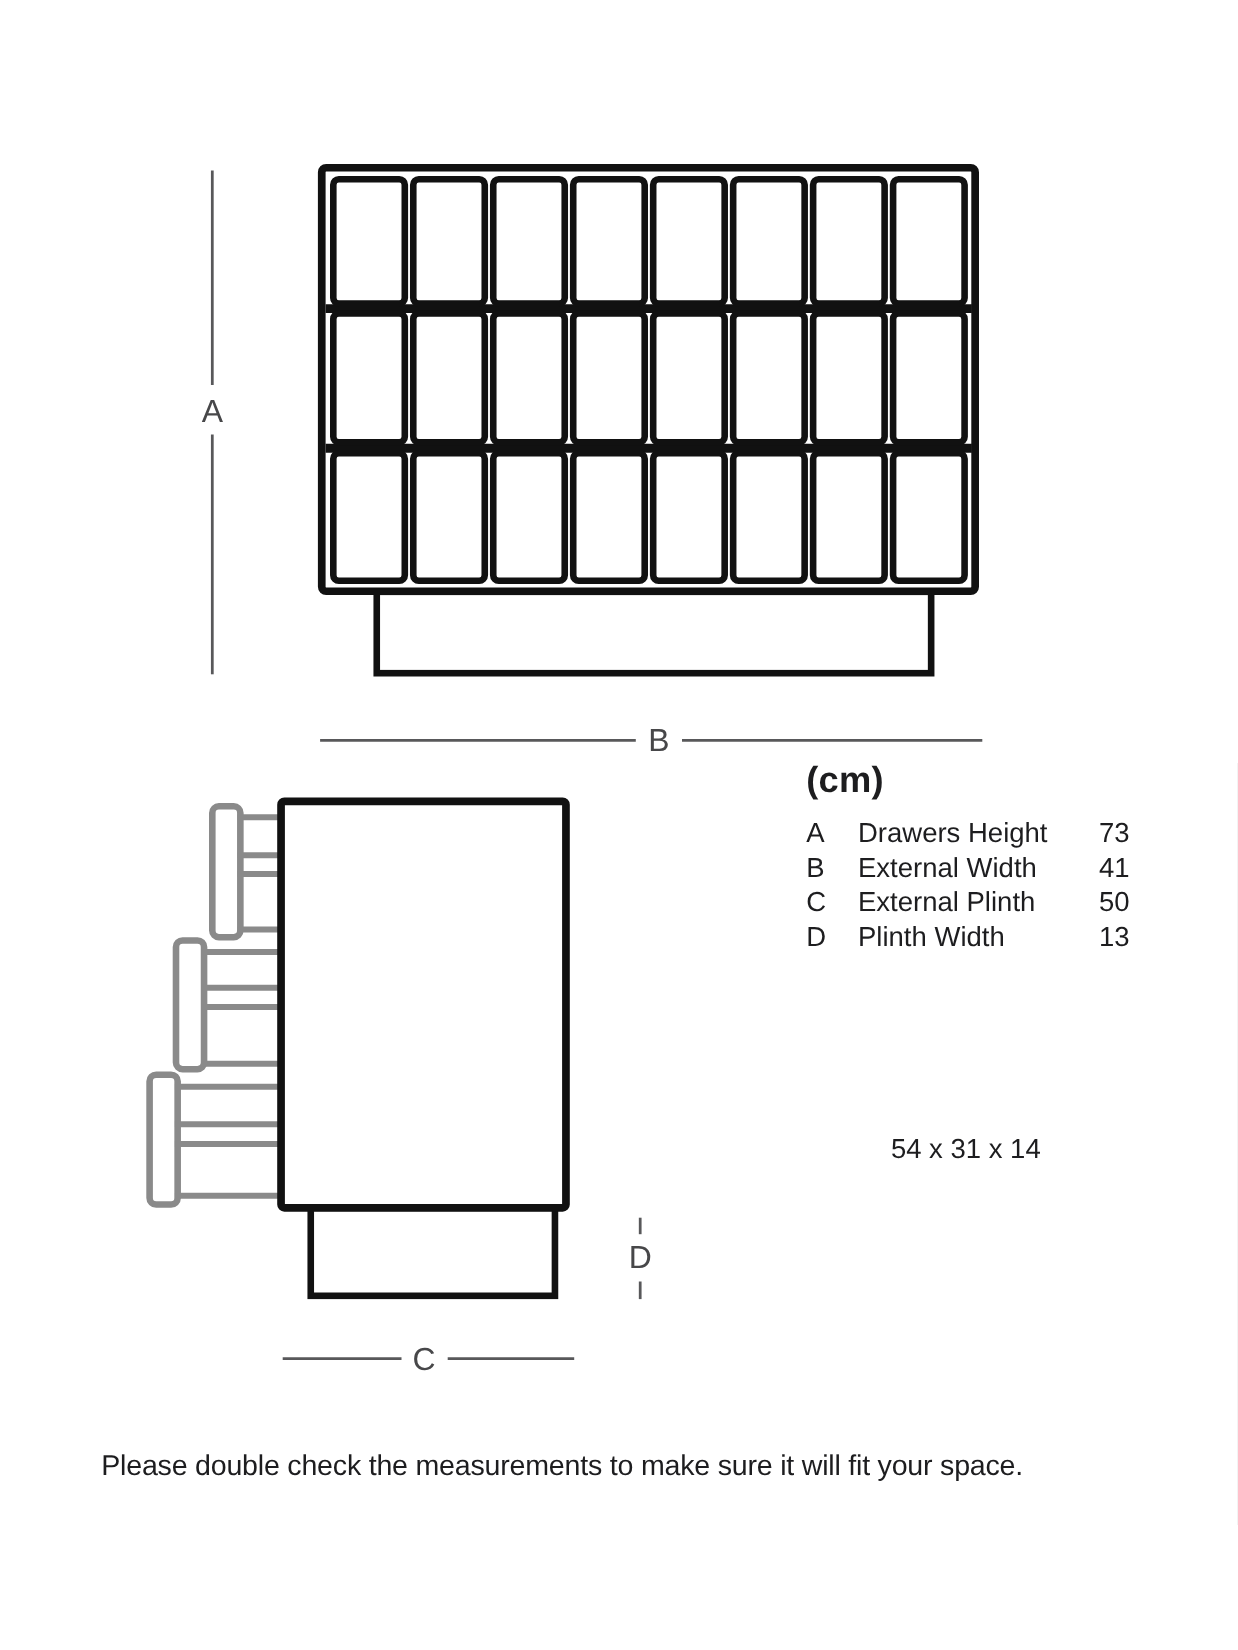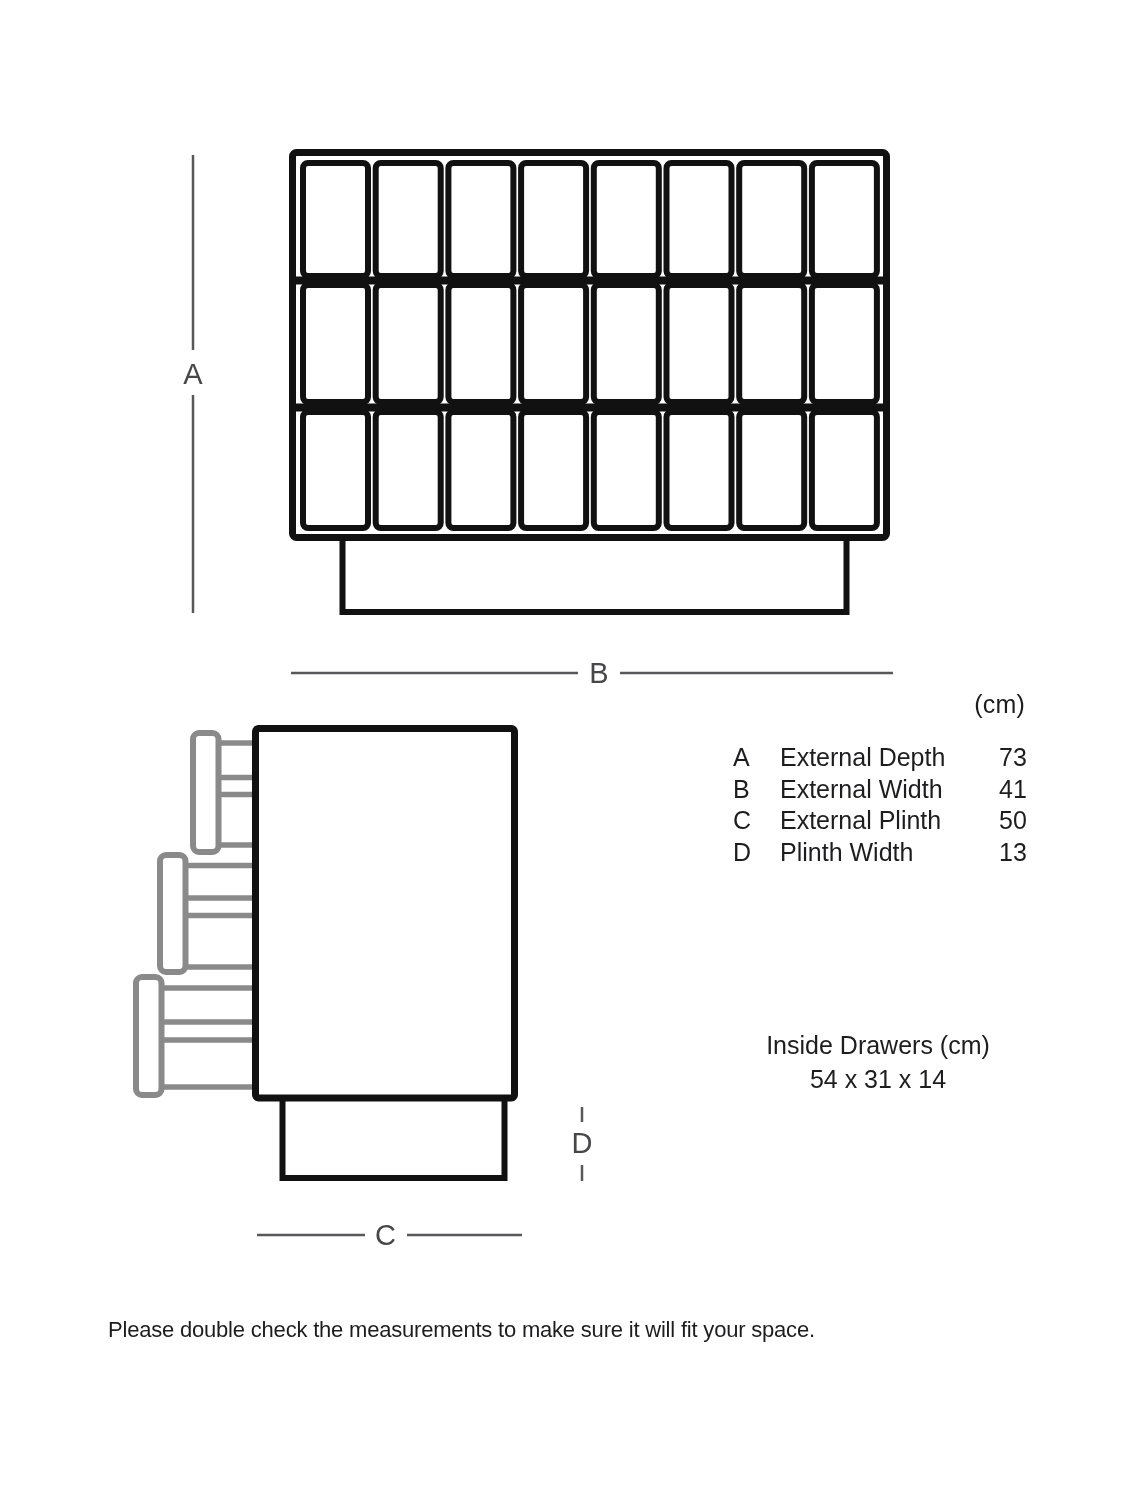--- a/index.html
+++ b/index.html
@@ -29,38 +29,38 @@
   .panel{fill:var(--paper);stroke:var(--outline);stroke-width:6;}
   text.dim-letter{
     fill:#474749;
     font-family:"Liberation Sans", sans-serif;
     font-size:29px;
   }
 
   
   .units-header{
     position:absolute;left:733px;top:690px;width:292px;
-    text-align:right;font-size:25px;letter-spacing:.2px;
+    text-align:left;font-size:33px;letter-spacing:.2px;font-weight:bold;
   }
   .dim-table{position:absolute;left:733px;top:742px;width:300px;}
   .dim-row{display:flex;height:31.6px;align-items:center;font-size:25px;}
   .dim-row .letter{width:47px;}
   .dim-row .label{width:213px;}
   .dim-row .value{flex:1;text-align:center;}
 
   
   .inside-drawers{
     position:absolute;left:710px;top:1029px;width:336px;
     text-align:center;font-size:25px;line-height:33.5px;
   }
 
   
   .disclaimer{
-    position:absolute;left:108px;top:1317px;width:960px;
-    font-size:22px;letter-spacing:-0.2px;
+    position:absolute;left:92px;top:1317px;width:960px;
+    font-size:26px;letter-spacing:-0.2px;
   }
 </style>
 </head>
 <body>
 
 <div class="canvas">
 
   <svg class="diagram" viewBox="0 0 1125 1500">
 
     <g>
@@ -154,40 +154,39 @@
       <text x="385.5" y="1245" text-anchor="middle" class="dim-letter">C</text>
       <line x1="407" y1="1235" x2="522" y2="1235" class="dim-ink" stroke-width="2.5"></line>
     </g>
   </svg>
 
   <div class="units-header">(cm)</div>
 
   <div class="dim-table">
     <div class="dim-row">
       <span class="letter">A</span>
-      <span class="label">External Depth</span>
+      <span class="label">Drawers Height</span>
       <span class="value">73</span>
     </div>
     <div class="dim-row">
       <span class="letter">B</span>
       <span class="label">External Width</span>
       <span class="value">41</span>
     </div>
     <div class="dim-row">
       <span class="letter">C</span>
       <span class="label">External Plinth</span>
       <span class="value">50</span>
     </div>
     <div class="dim-row">
       <span class="letter">D</span>
       <span class="label">Plinth Width</span>
       <span class="value">13</span>
     </div>
   </div>
 
   <div class="inside-drawers">
-    <div>Inside Drawers (cm)</div>
     <div>54 x 31 x 14</div>
   </div>
 
   <div class="disclaimer">Please double check the measurements to make sure it will fit your space.</div>
 
 </div>
 
 </body></html>

